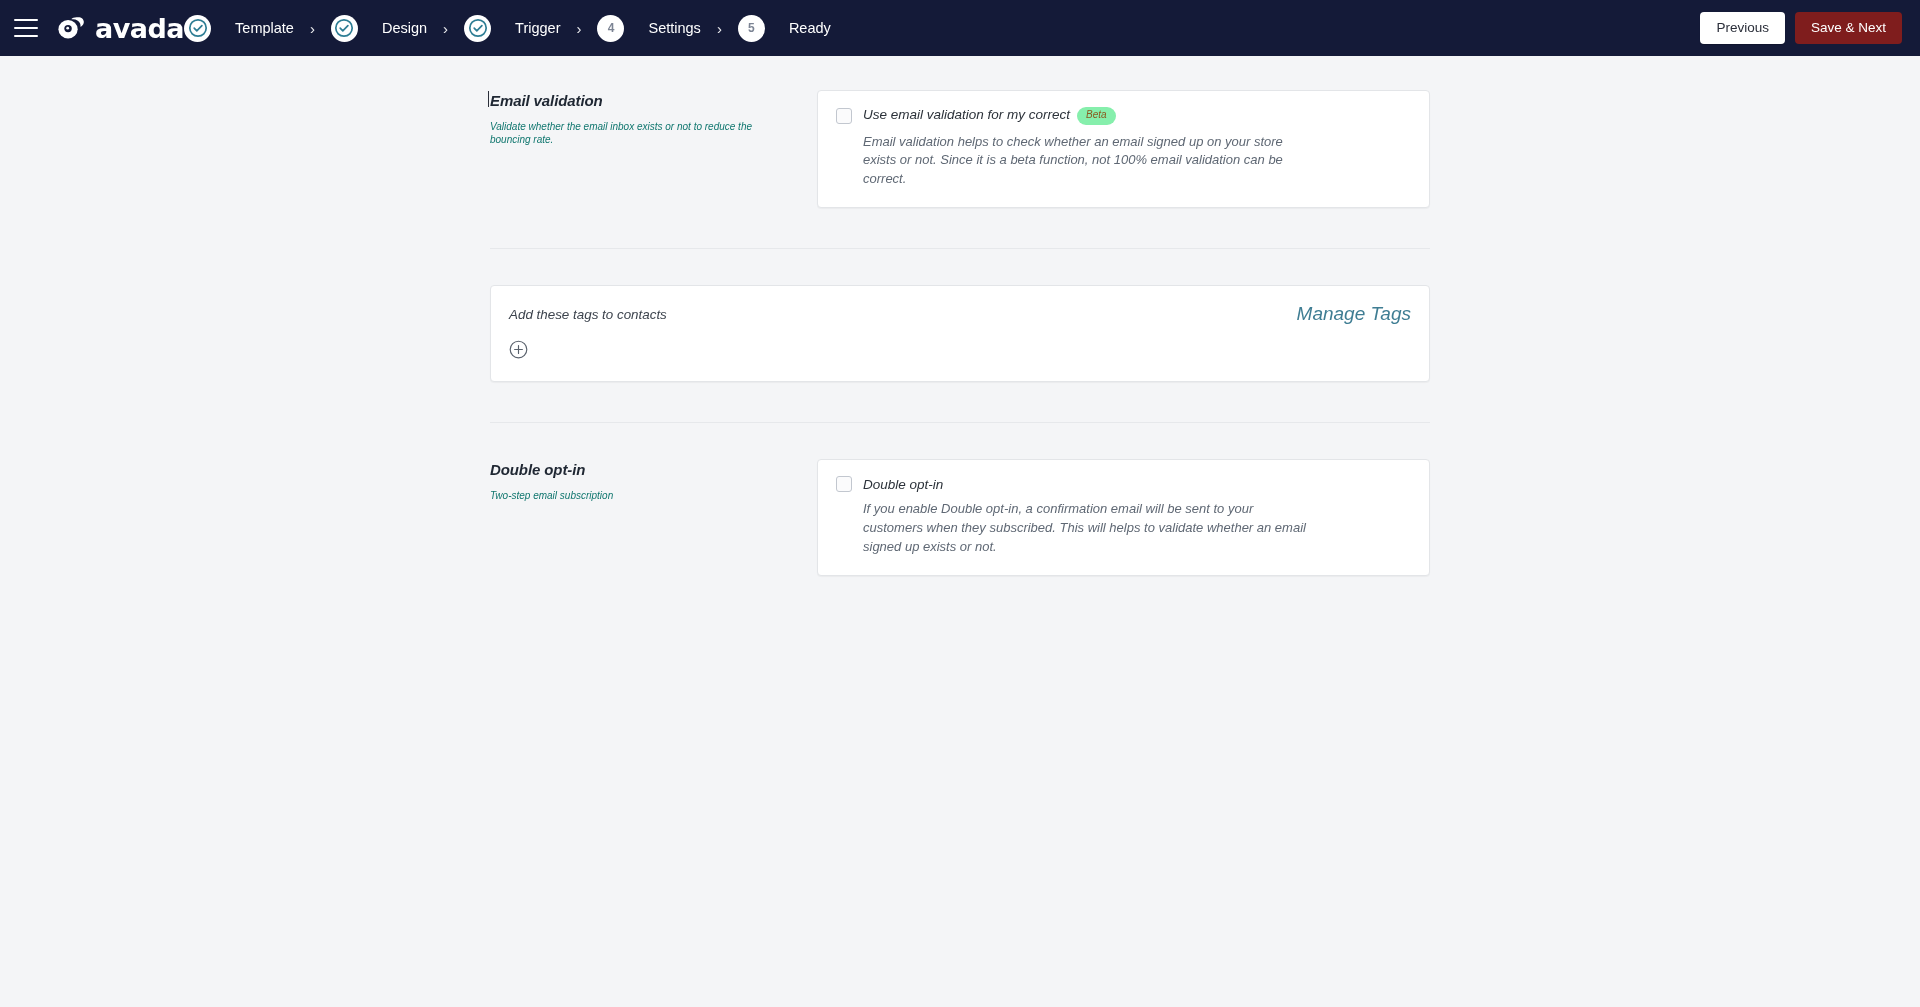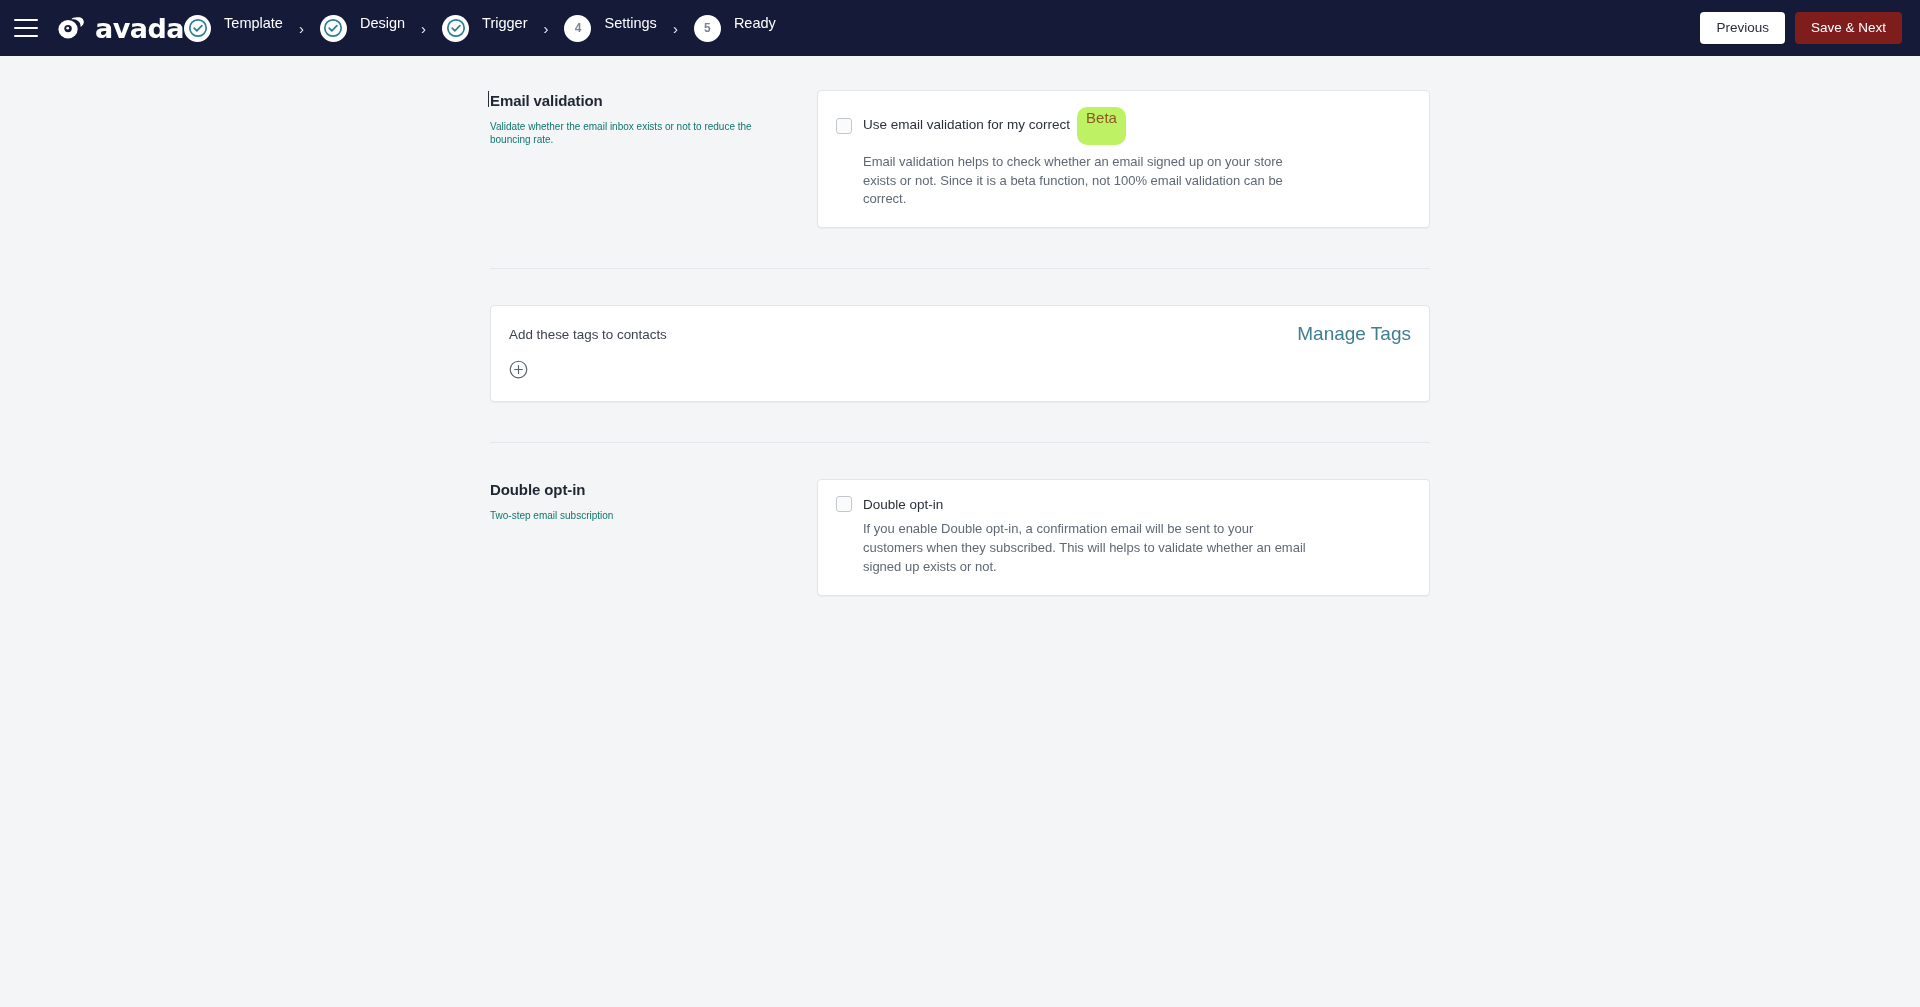--- a/index.html
+++ b/index.html
@@ -28,21 +28,21 @@
   .hamburger span { display:block; height: 2px; background:#ffffff; border-radius:1px; }
 
   .brand { display:flex; align-items:center; gap:9px; }
   .brand-mark { width: 30px; height: 26px; }
   .brand-word {
     color:#ffffff; font-size: 27px; font-weight: 700; letter-spacing:-0.5px;
     line-height:1; font-family:"DejaVu Sans", sans-serif;
   }
 
   .steps { display:flex; align-items:center; }
-  .step { display:flex; align-items:flex-start; gap:13px; }
+  .step { display:flex; align-items:center; gap:24px; }
   .step-circle {
     width: 27px; height: 27px; border-radius: 50%;
     background:#ffffff; display:flex; align-items:center; justify-content:center;
     flex: 0 0 auto;
   }
   .step-num { color:#7c8494; font-size: 12px; font-weight: 600; line-height:1; }
   .step-label { color:#ffffff; font-size: 14.5px; font-weight: 400; white-space:nowrap; }
   .step-sep {
     color:#ffffff; font-size: 15px; margin: 0 16px 0 16px; opacity: .92;
     display:flex; align-items:center;
@@ -54,21 +54,21 @@
   }
   .btn {
     border:none; border-radius: 4px; cursor:pointer;
     font-family:"Liberation Sans", sans-serif; font-size: 13.5px;
     padding: 0 16px; height: 32px; line-height: 32px; white-space:nowrap;
   }
   .btn-prev { background:#ffffff; color:#2b2f3a; box-shadow: 0 1px 1px rgba(0,0,0,.18); }
   .btn-next { background:#7f1d1d; color:#ffffff; font-weight: 400; }
 
   
-  .page { width:100%; height: calc(1007px - 56px); overflow:hidden; }
+  .page { width:100%; height: calc(1007px - 56px); overflow:hidden;font-style:italic; }
   .content {
     width: 940px;
     margin: 0 auto;
     padding-top: 34px;
   }
 
   .section {
     display:flex;
     align-items:flex-start;
     padding-bottom: 0;
@@ -101,22 +101,22 @@
 
   
   .ev-body { padding: 16px 18px 18px 18px; }
   .row-check { display:flex; align-items:center; gap: 11px; }
   .checkbox {
     width: 16px; height: 16px; border:1px solid #c2c7cf; border-radius:3px;
     background:#fbfbfc; flex:0 0 auto; cursor:pointer;
   }
   .check-label { font-size: 13.5px; color:#2b3139; }
   .badge-beta {
-    display:inline-block; background:#bef264; color:#8a5a1f;
-    font-size: 15px; padding: 2px 9px 17px; border-radius: 10px; margin-left: 7px;
+    display:inline-block; background:#86efac; color:#8a5a1f;
+    font-size: 10px; padding: 2px 9px 3px; border-radius: 10px; margin-left: 7px;
     vertical-align: middle; line-height: 1.25;
   }
   .help-text {
     margin-top: 8px; margin-left: 27px;
     font-size: 13px; line-height: 1.45; color:#5f6874; max-width: 452px;
   }
 
   
   .tags-body { padding: 17px 18px 20px 18px; }
   .tags-head { display:flex; align-items:center; justify-content:space-between;text-align:right; }

